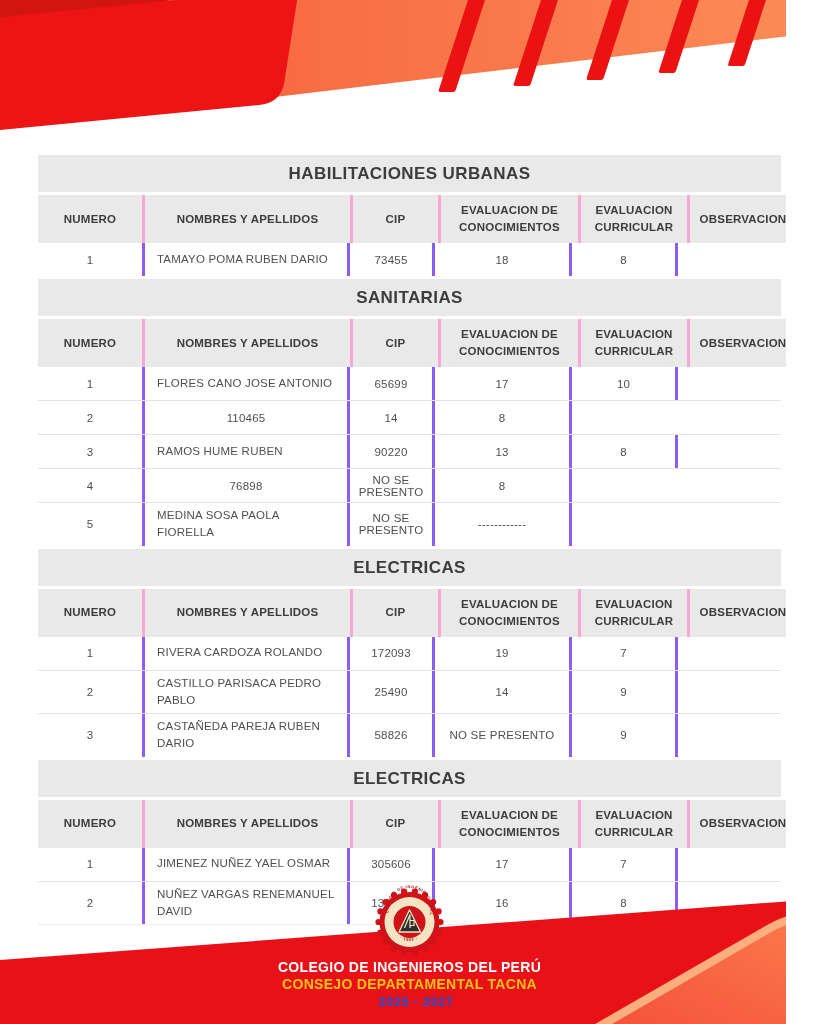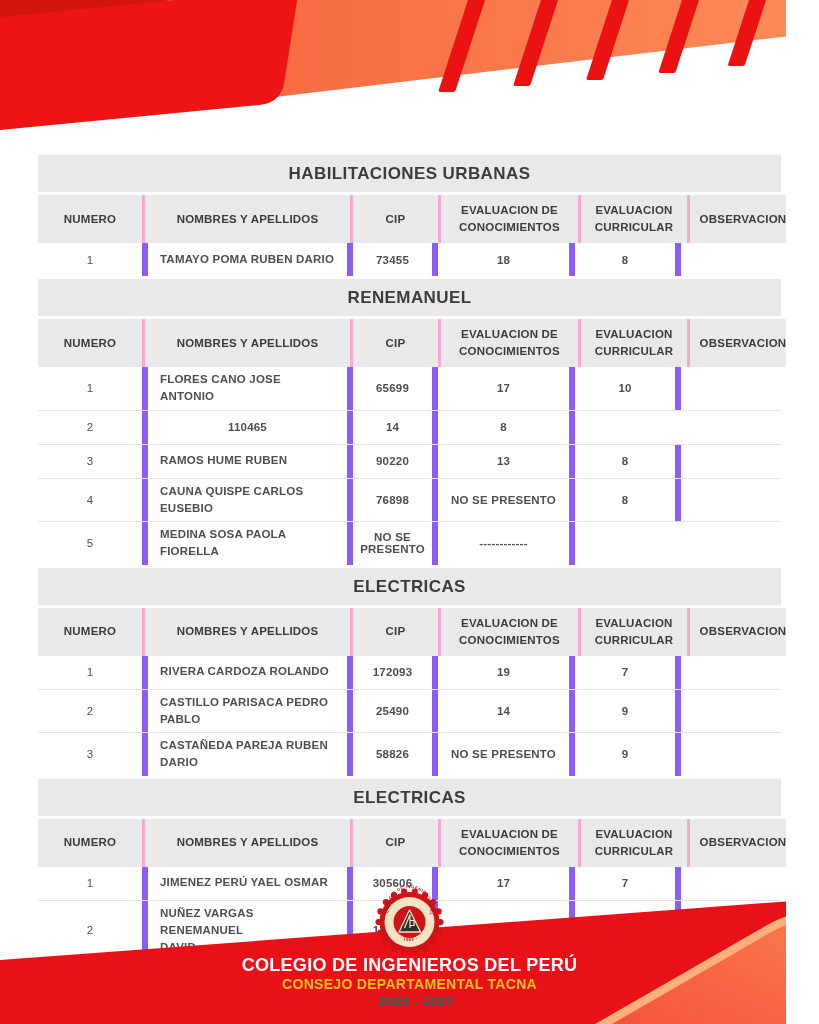--- a/index.html
+++ b/index.html
@@ -15,29 +15,29 @@
   .hdr-row{column-gap:3px;background:#f9a8d4;margin-bottom:0;}
   .hcell{background:#e9e9e9;color:#3c3c3c;font-weight:bold;font-size:11.5px;line-height:1.45;
          display:flex;align-items:center;justify-content:center;text-align:center;
          min-height:48px;padding:2px 8px;box-sizing:border-box;letter-spacing:.2px;}
   .drow{background:#ffffff;}
   .drow + .drow{border-top:1px solid #e3e3e3;}
   .tables .drow:last-child{border-bottom:1px solid #ececec;}
   .dcell{min-height:33px;display:flex;align-items:center;justify-content:center;
          font-size:11.5px;color:#4f4f4f;padding:4px 6px;box-sizing:border-box;
          text-align:center;letter-spacing:.2px;}
-  .dcell + .dcell{border-left:6px solid #8b5cf6;font-weight:bold;}
+  .dcell + .dcell{border-left:3px solid #8b5cf6;}
   .dcell.name{justify-content:flex-start;text-align:left;padding:4px 12px;
               white-space:pre-line;line-height:1.5;}
   
   .footer-deco{position:absolute;left:0;bottom:0;width:819px;height:144px;}
   .footer-text{position:absolute;left:0;bottom:14px;width:819px;text-align:center;line-height:1.25;}
-  .footer-org{color:#ffffff;font-weight:bold;font-size:18px;letter-spacing:.3px;}
+  .footer-org{color:#ffffff;font-weight:bold;font-size:14px;letter-spacing:.3px;}
   .footer-council{color:#f2c118;font-weight:bold;font-size:14px;letter-spacing:.3px;}
-  .footer-period{color:#0f766e;font-weight:bold;font-size:13px;letter-spacing:.5px;padding-left:13px;}
+  .footer-period{color:#1d4ed8;font-weight:bold;font-size:13px;letter-spacing:.5px;padding-left:13px;}
 </style>
 </head>
 <body>
 
 <div class="page">
 
   <svg class="header-deco" viewBox="0 0 819 135" width="819" height="135" aria-hidden="true">
     <defs>
       <linearGradient id="og" x1="0" y1="0" x2="1" y2="0">
         <stop offset="0" stop-color="#f55a38"></stop>
@@ -69,21 +69,21 @@
         <div class="hcell">OBSERVACION</div>
       </div>
       <div class="grid drow">
         <div class="dcell">1</div>
         <div class="dcell name">TAMAYO POMA RUBEN DARIO</div>
         <div class="dcell">73455</div>
         <div class="dcell">18</div>
         <div class="dcell">8</div>
         <div class="dcell"></div>
       </div>
-      <div class="sec-title">RENEMANUEL</div>
+      <div class="sec-title">SANITARIAS</div>
       <div class="grid hdr-row">
         <div class="hcell">NUMERO</div>
         <div class="hcell">NOMBRES Y APELLIDOS</div>
         <div class="hcell">CIP</div>
         <div class="hcell">EVALUACION DE CONOCIMIENTOS</div>
         <div class="hcell">EVALUACION CURRICULAR</div>
         <div class="hcell">OBSERVACION</div>
       </div>
       <div class="grid drow">
         <div class="dcell">1</div>
@@ -103,21 +103,20 @@
       <div class="grid drow">
         <div class="dcell">3</div>
         <div class="dcell name">RAMOS HUME RUBEN</div>
         <div class="dcell">90220</div>
         <div class="dcell">13</div>
         <div class="dcell">8</div>
         <div class="dcell"></div>
       </div>
       <div class="grid drow">
         <div class="dcell">4</div>
-        <div class="dcell name">CAUNA QUISPE CARLOS EUSEBIO</div>
         <div class="dcell">76898</div>
         <div class="dcell">NO SE PRESENTO</div>
         <div class="dcell">8</div>
         <div class="dcell"></div>
       </div>
       <div class="grid drow">
         <div class="dcell">5</div>
         <div class="dcell name">MEDINA SOSA PAOLA FIORELLA</div>
         <div class="dcell">NO SE PRESENTO</div>
         <div class="dcell">------------</div>
@@ -160,21 +159,21 @@
       <div class="grid hdr-row">
         <div class="hcell">NUMERO</div>
         <div class="hcell">NOMBRES Y APELLIDOS</div>
         <div class="hcell">CIP</div>
         <div class="hcell">EVALUACION DE CONOCIMIENTOS</div>
         <div class="hcell">EVALUACION CURRICULAR</div>
         <div class="hcell">OBSERVACION</div>
       </div>
       <div class="grid drow">
         <div class="dcell">1</div>
-        <div class="dcell name">JIMENEZ PERÚ YAEL OSMAR</div>
+        <div class="dcell name">JIMENEZ NUÑEZ YAEL OSMAR</div>
         <div class="dcell">305606</div>
         <div class="dcell">17</div>
         <div class="dcell">7</div>
         <div class="dcell"></div>
       </div>
       <div class="grid drow">
         <div class="dcell">2</div>
         <div class="dcell name">NUÑEZ VARGAS RENEMANUEL
 DAVID</div>
         <div class="dcell">130571</div>

